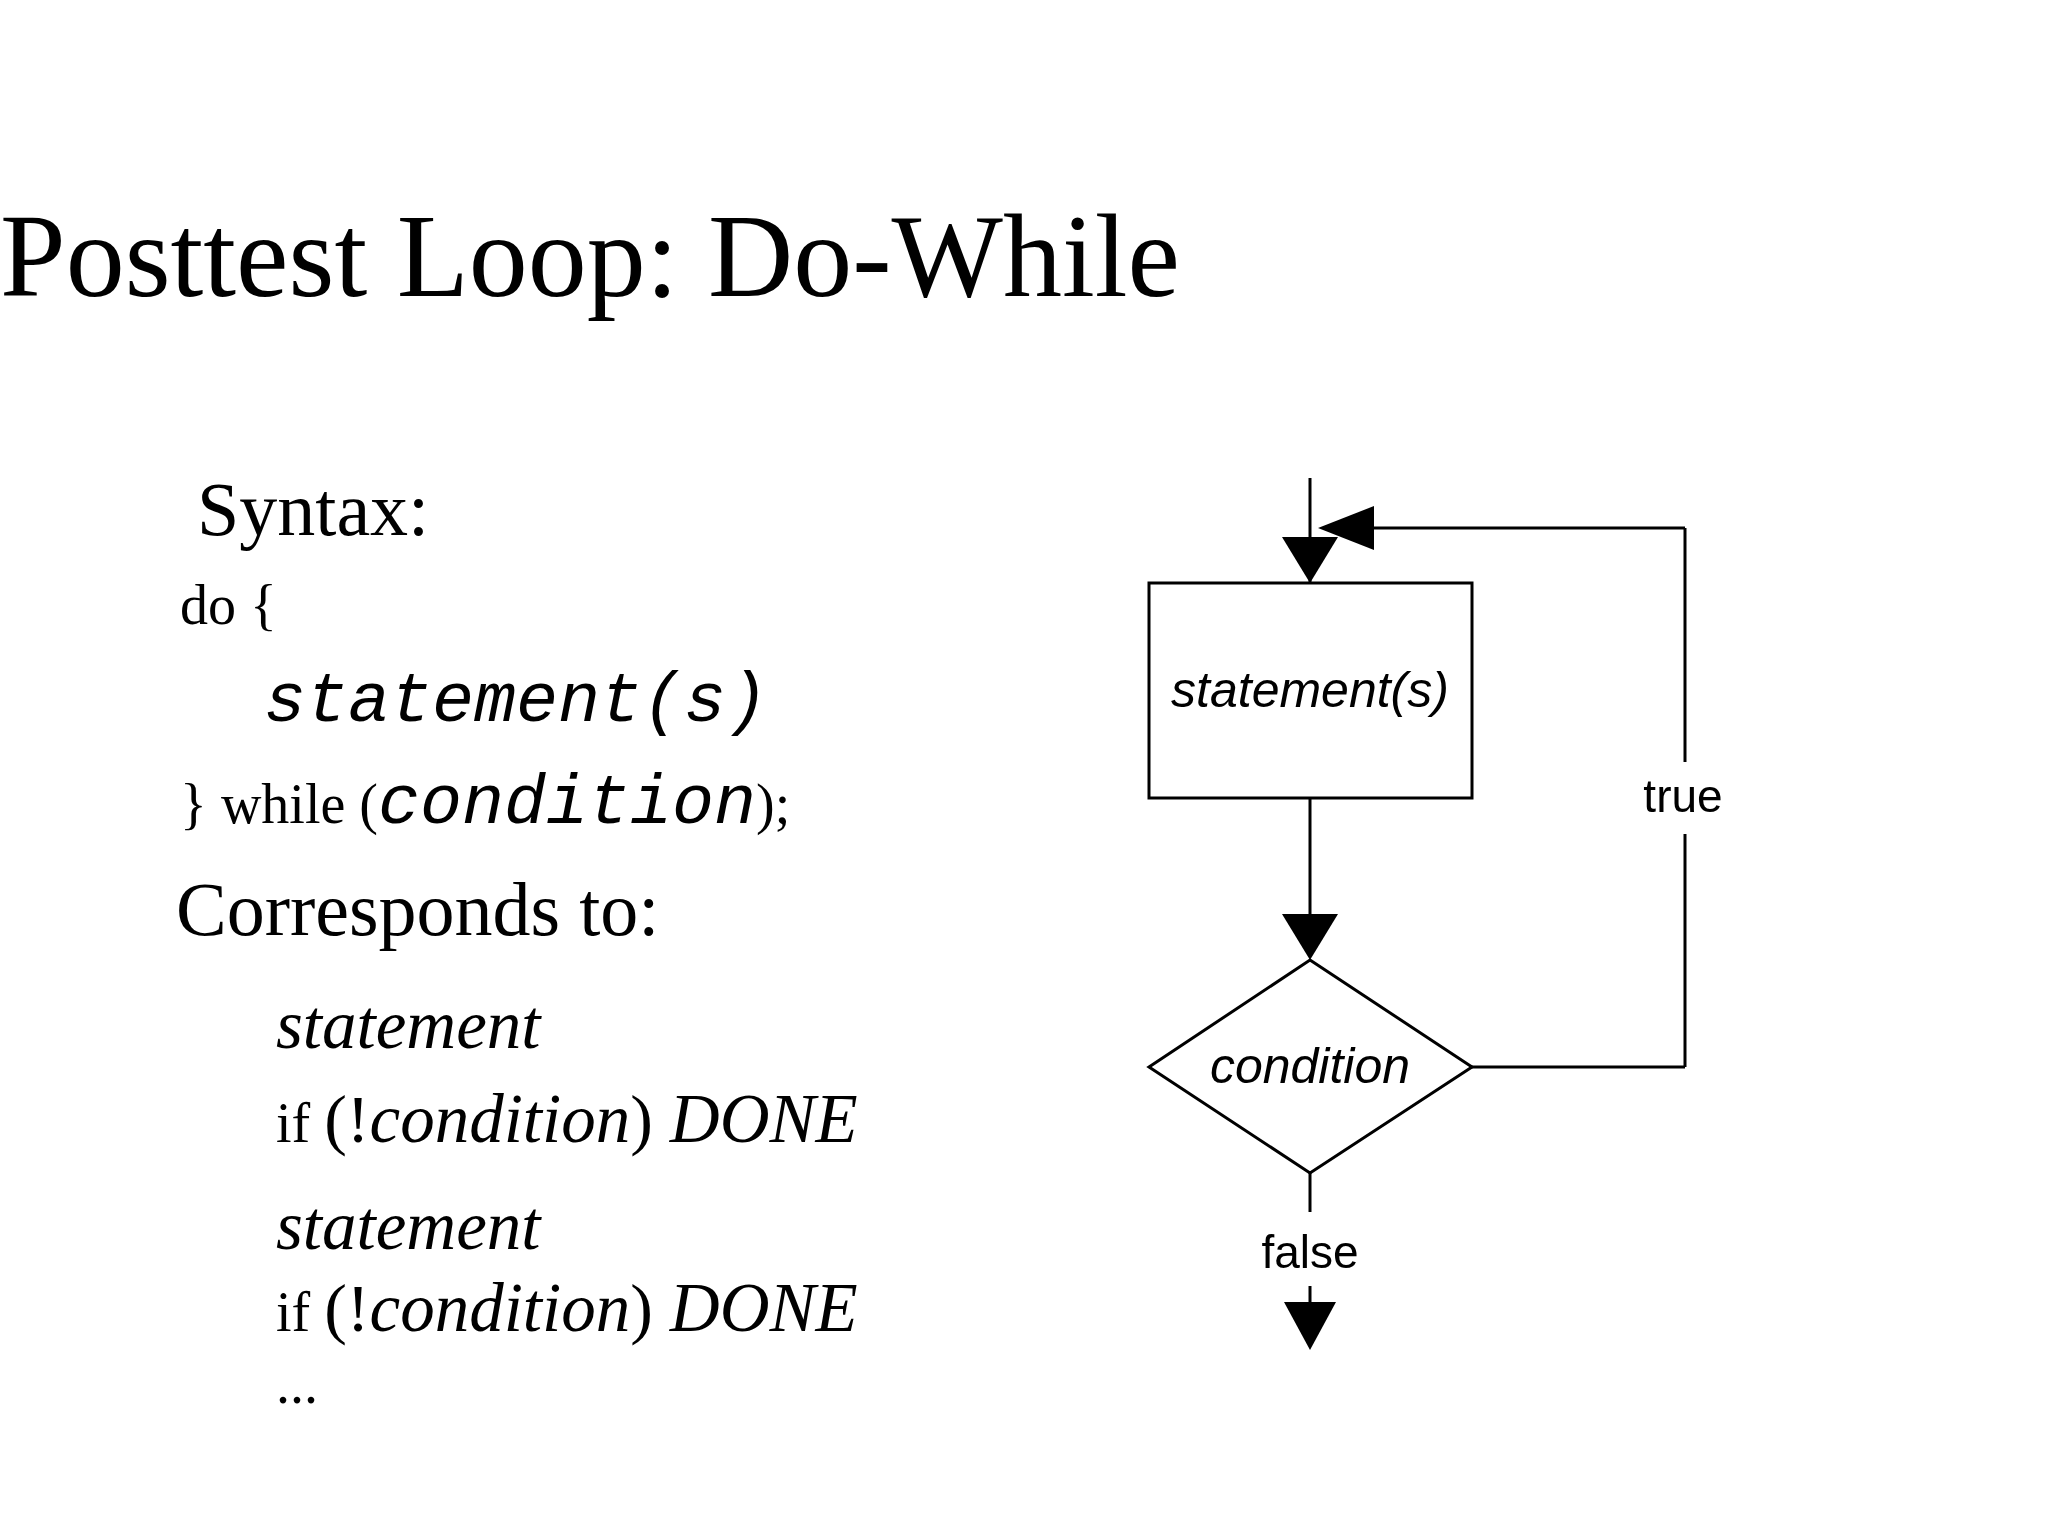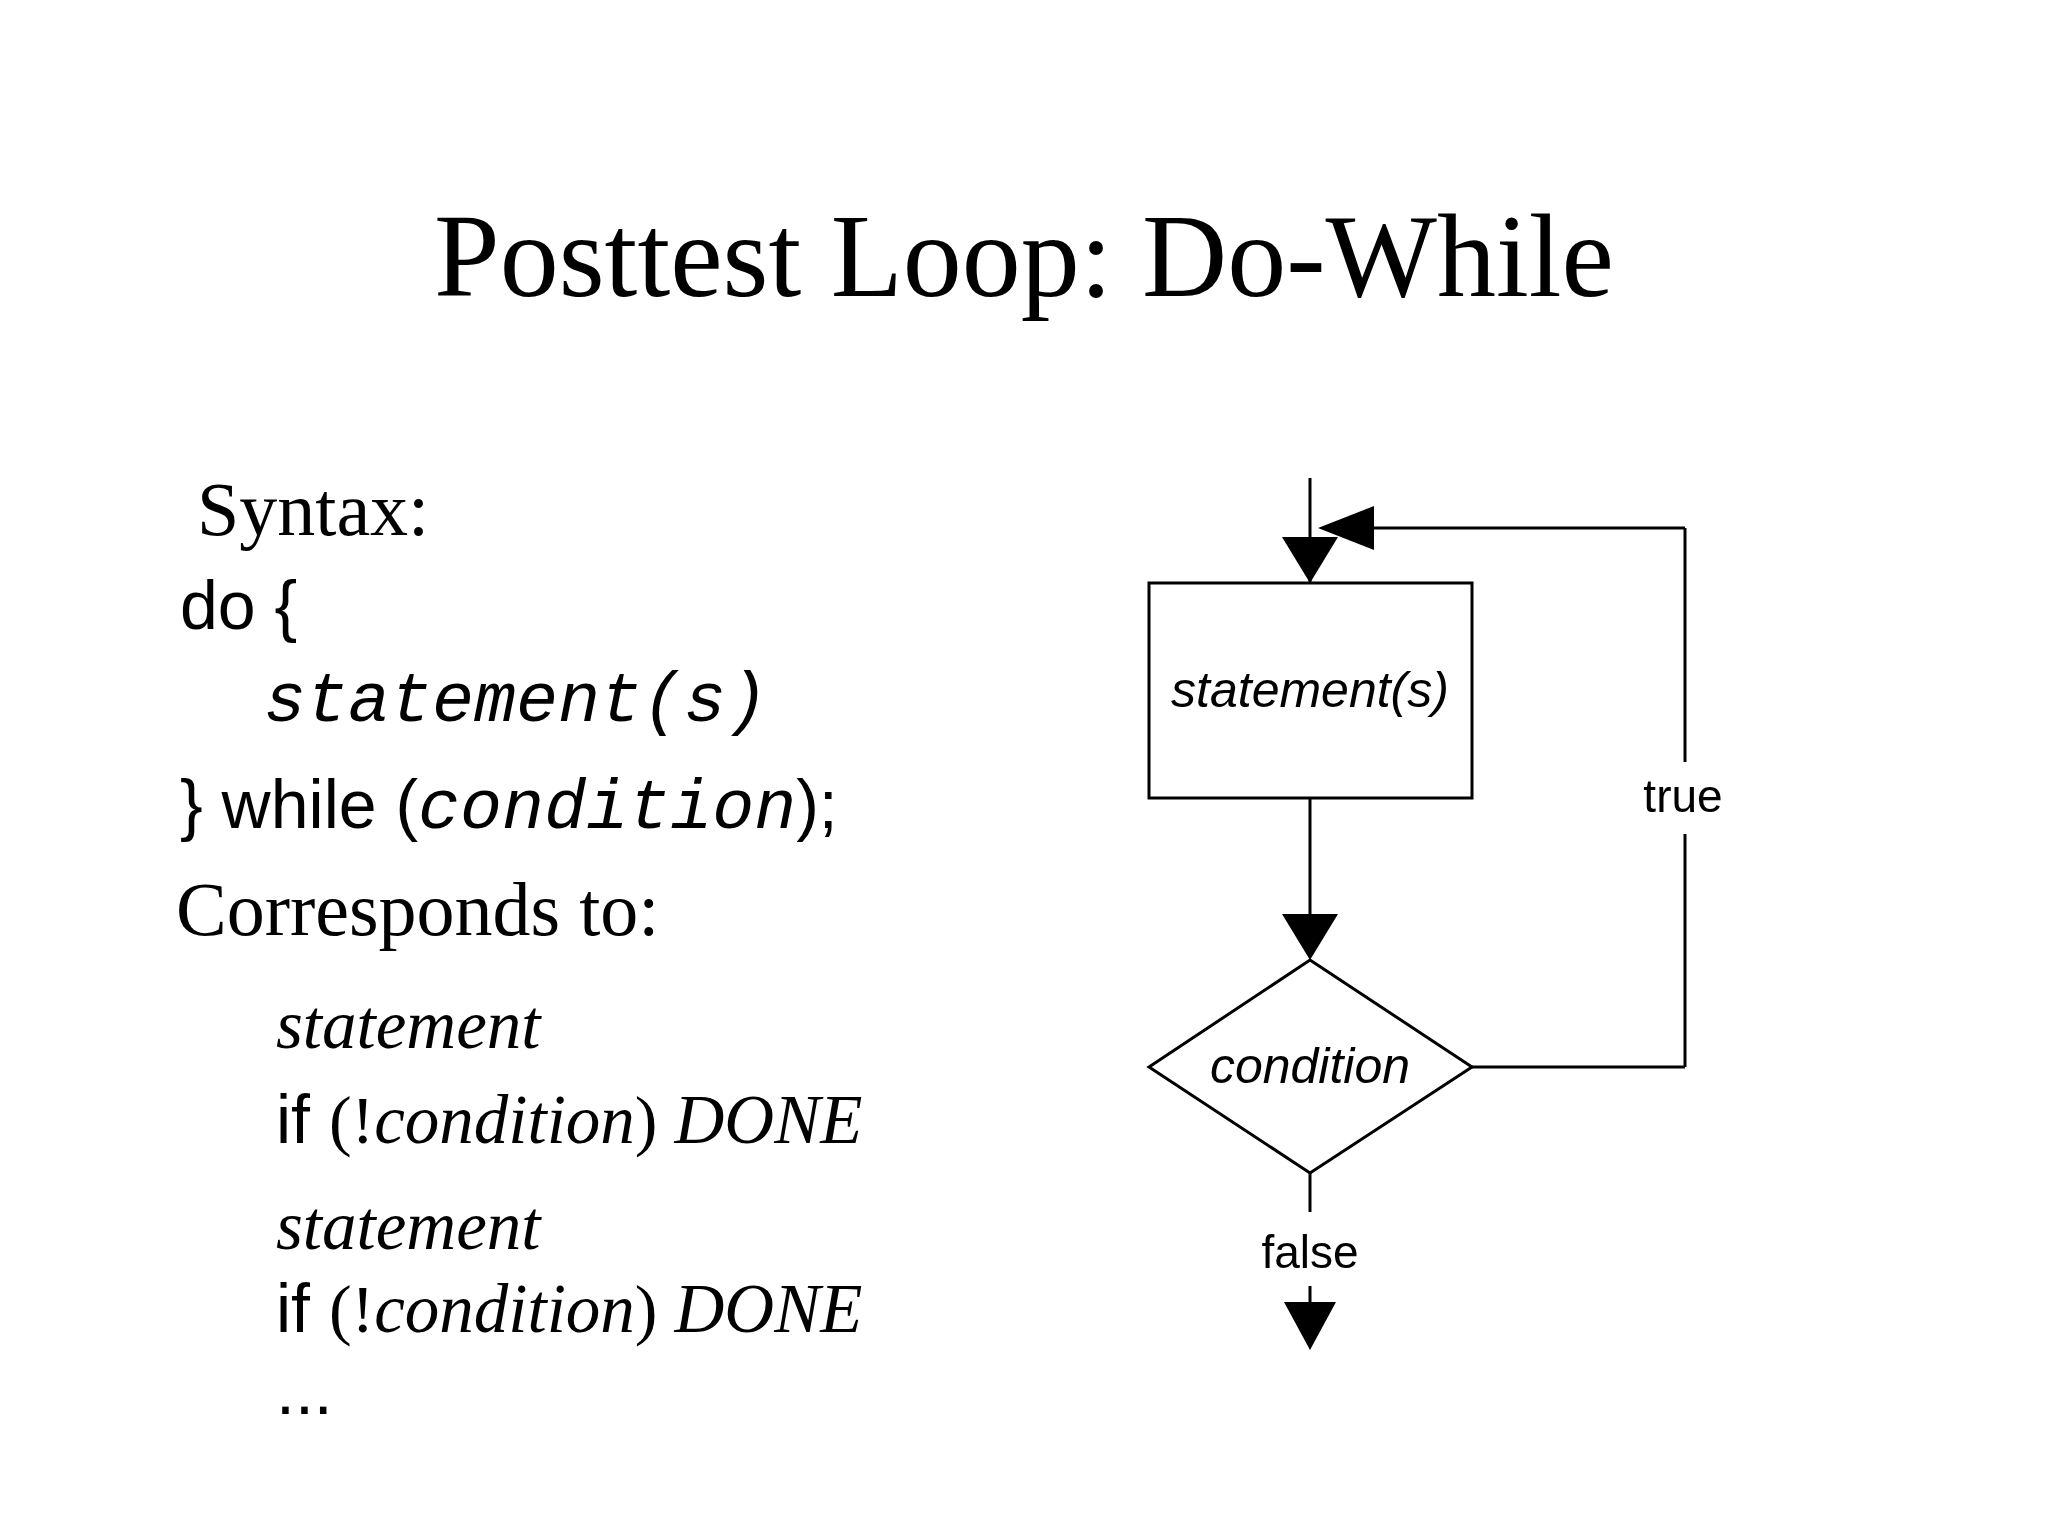--- a/index.html
+++ b/index.html
@@ -7,30 +7,29 @@
   #slide{
     position:relative;
     width:2048px;height:1536px;
     background:#ffffff;
     overflow:hidden;
     color:#000000;
   }
 
   #title{
     position:absolute;top:192px;left:0;width:2048px;
-    text-align:center;
     font-family:"Liberation Serif", serif;
     font-size:118px;line-height:1.1;white-space:nowrap;
   }
 
   .abs{position:absolute;white-space:pre;}
 
   .heading{font-family:"Liberation Serif", serif;font-size:76px;line-height:1;}
   .codeline{font-family:"Liberation Mono", monospace;font-size:70px;line-height:1;}
-  .seg-mono{font-family:Liberation Sans, sans-serif;font-size:68px;font-style:normal;}
+  .seg-mono{font-family:Liberation Serif, serif;font-size:56px;font-style:normal;}
   .seg-mono-italic{font-family:"Liberation Mono", monospace;font-size:70px;font-style:italic;}
   .seg-serif{font-family:"Liberation Serif", serif;font-size:68px;font-style:normal;}
   .seg-serif-italic{font-family:"Liberation Serif", serif;font-size:69px;font-style:italic;}
 
   #syntax-heading{top:471px;left:176px;margin-left:21px;}
   #syn-line-0{top:571px;left:180px;}
   #syn-line-1{top:668px;left:264px;}
   #syn-line-2{top:770px;left:180px;}
   #corresponds-heading{top:871px;left:176px;}
   #cor-line-0{top:991px;left:276px;line-height:1;}

